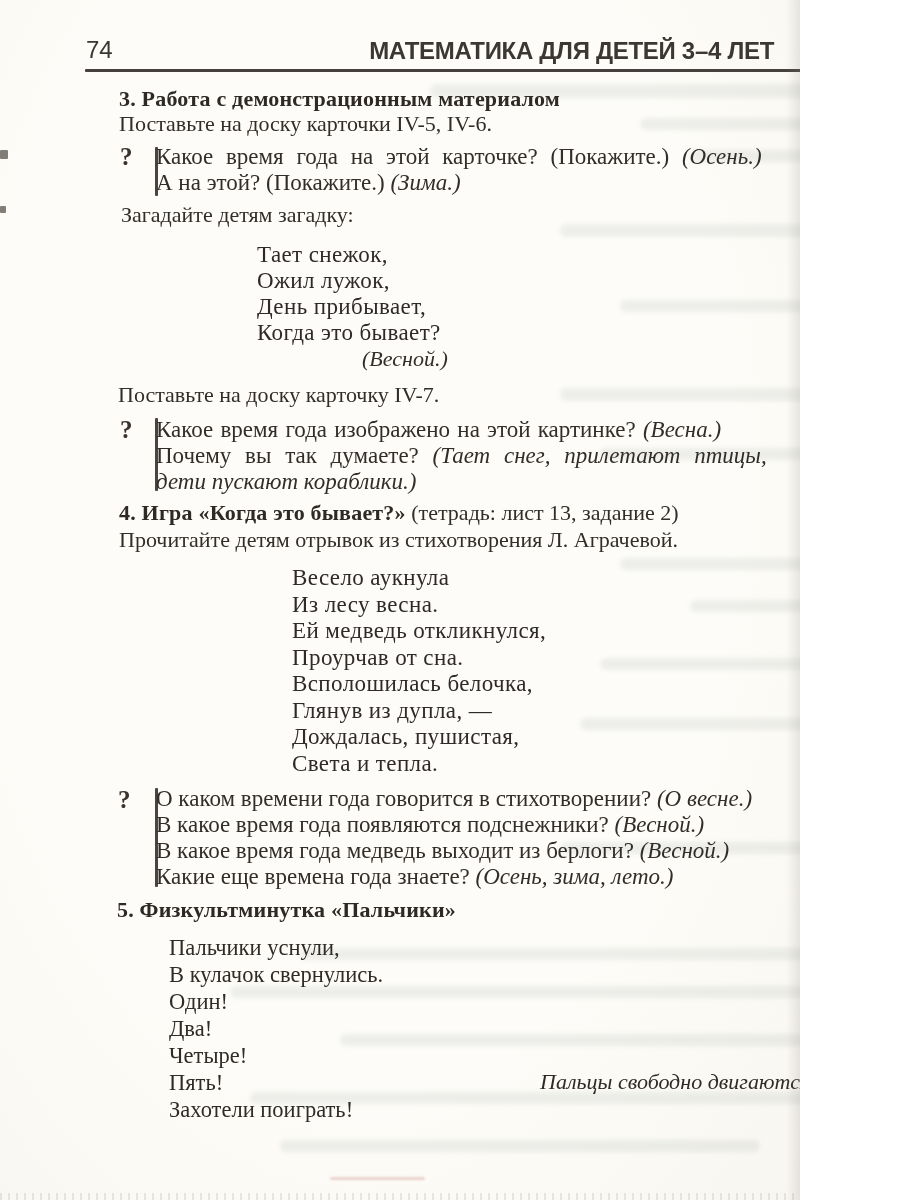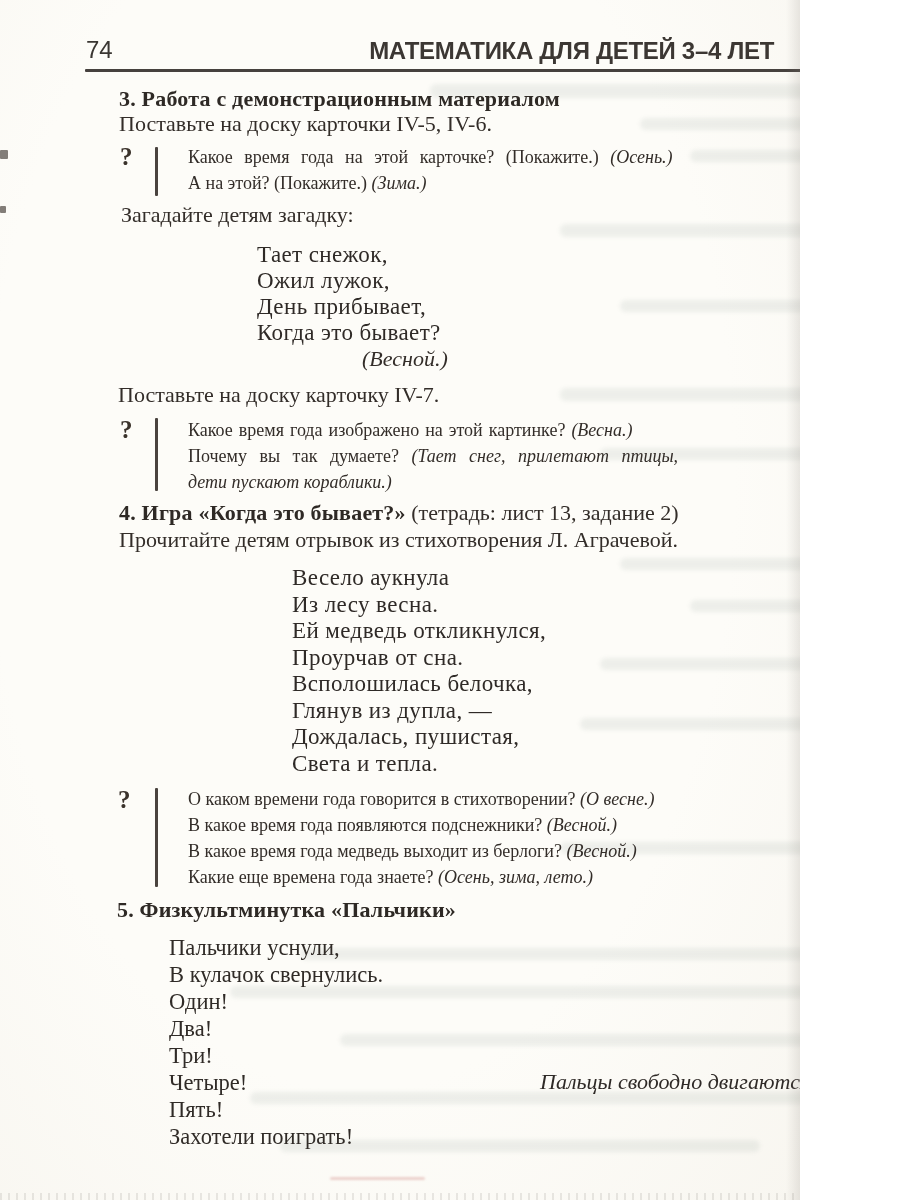--- a/index.html
+++ b/index.html
@@ -31,21 +31,21 @@
   
   .tline{position:absolute;white-space:nowrap;font-size:22px;line-height:26px;}
   .it{font-style:italic;}
   .heading{font-weight:700;font-size:22px;letter-spacing:0.2px;color:#2e2925;}
   
   .qmark{
     position:absolute;font-size:25px;font-weight:700;color:#3a322b;
     font-family:"Liberation Serif", serif;
   }
   .qbar{position:absolute;width:3px;background:#4a433f;border-radius:1px;}
-  .qtext{position:absolute;left:188px;width:702px;font-size:18px;}
+  .qtext{position:absolute;left:156px;width:702px;font-size:23px;}
   .qtext .ql{white-space:nowrap;}
   .ws-wide{word-spacing:7px;}
   .ws-mid{word-spacing:8px;}
   .ws-sm{word-spacing:1.5px;}
   
   .poem{position:absolute;font-size:23px;letter-spacing:0.4px;color:#2f2a27;}
   .poem div{white-space:nowrap;}
   
   .fiz-left{position:absolute;left:169px;top:934px;font-size:22.5px;line-height:27px;color:#302b27;}
   .fiz-left div{white-space:nowrap;}
@@ -150,21 +150,20 @@
     <div class="ql"><span>Какие еще времена года знаете?</span> <span class="it">(Осень, зима, лето.)</span></div>
   </div>
 
   <div class="tline heading" style="left:117px;top:897px;">5. Физкультминутка «Пальчики»</div>
 
   <div class="fiz-left">
     <div>Пальчики уснули,</div>
     <div>В кулачок свернулись.</div>
     <div>Один!</div>
     <div>Два!</div>
-    <div>Три!</div>
     <div>Четыре!</div>
     <div>Пять!</div>
     <div>Захотели поиграть!</div>
   </div>
 
 
   <div class="fiz-note">Пальцы свободно двигаются.</div>
 
   <div class="right-edge-shade"></div>
   <div class="bottom-edge"></div>

